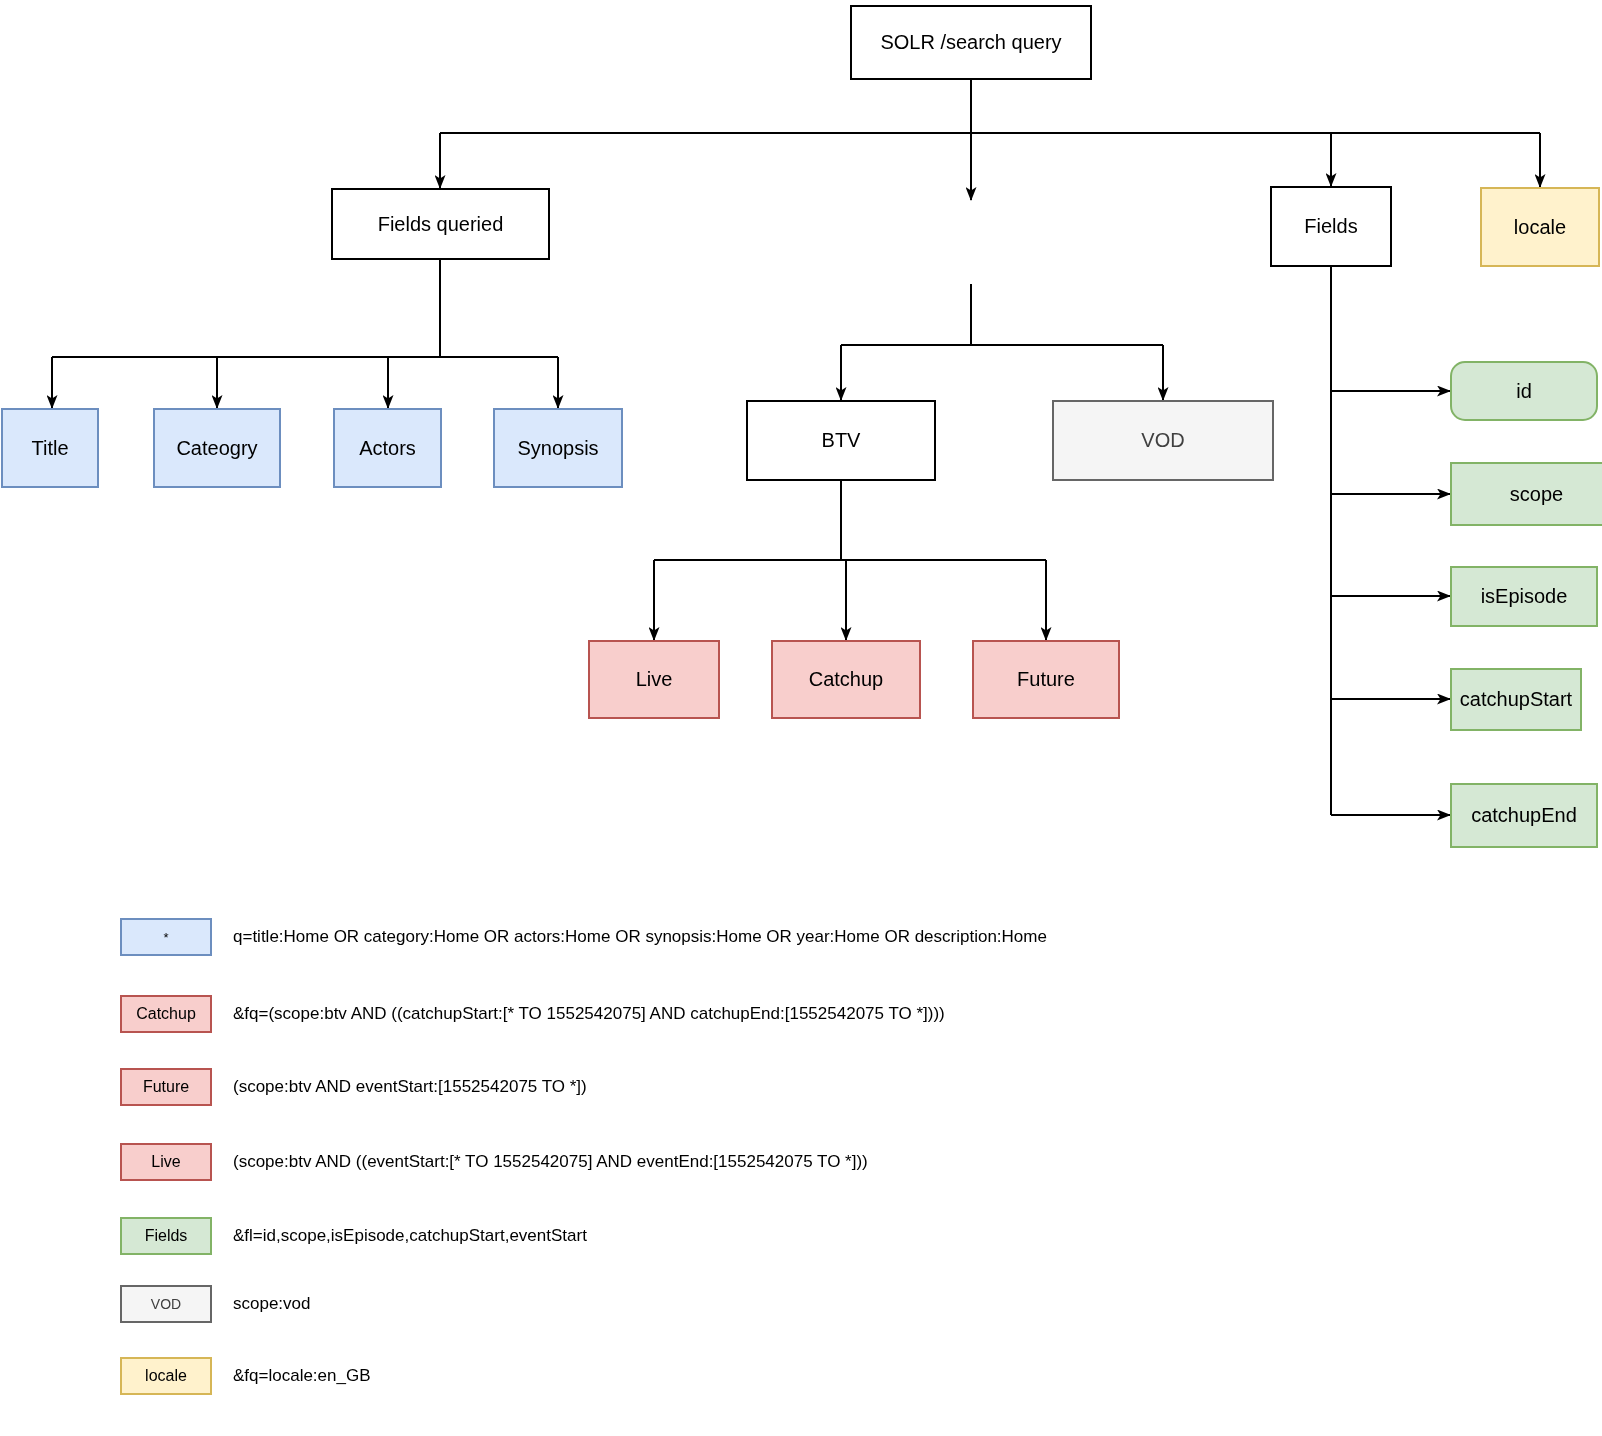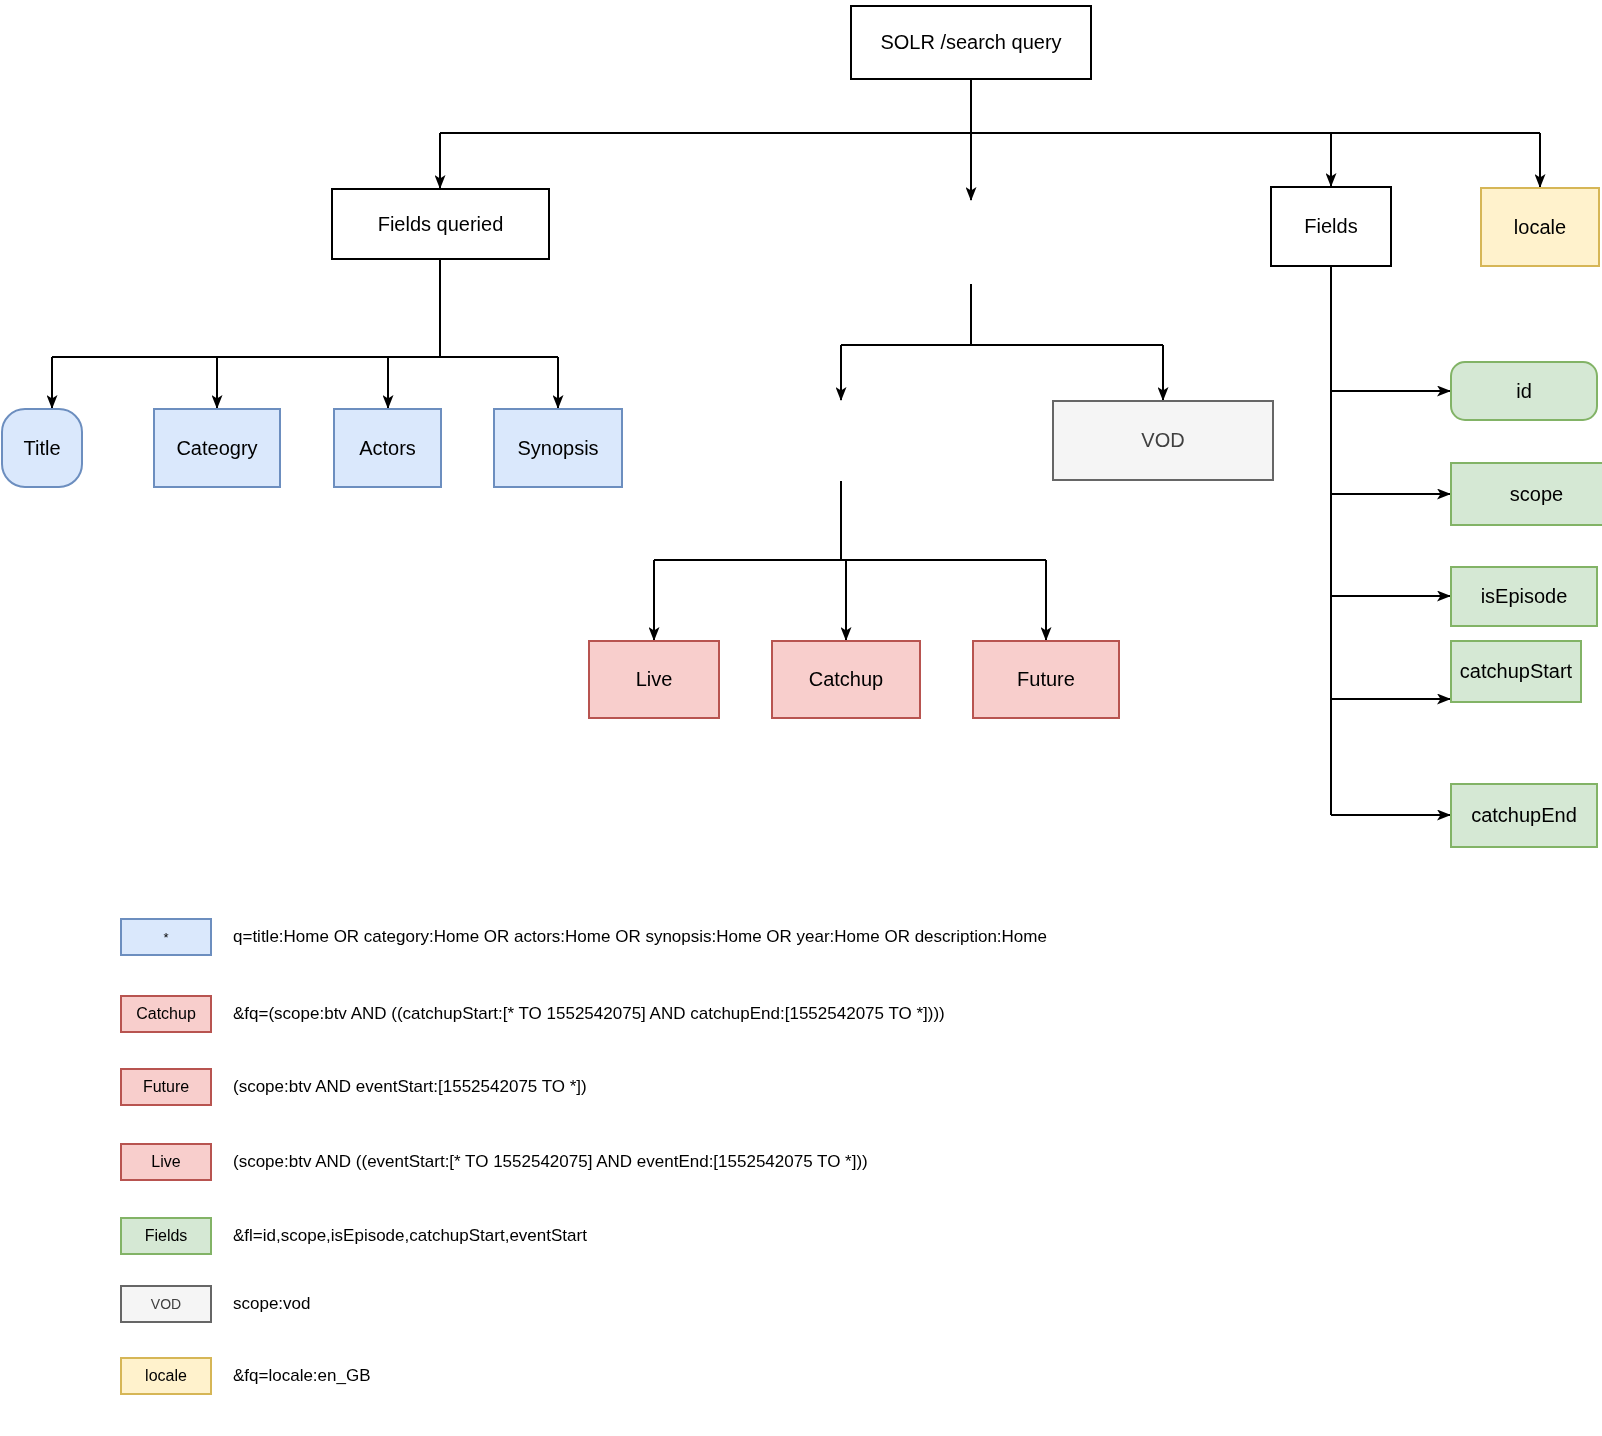--- a/index.html
+++ b/index.html
@@ -120,44 +120,45 @@
 
   <div class="node plain" style="left:850px;top:5px;width:242px;height:75px;">SOLR /search query</div>
 
   <div class="node plain" style="left:331px;top:188px;width:219px;height:72px;">Fields queried</div>
 
 
   <div class="node plain" style="left:1270px;top:186px;width:122px;height:81px;">Fields</div>
 
   <div class="node yellow" style="left:1480px;top:187px;width:120px;height:80px;">locale</div>
 
-  <div class="node blue" style="left:1px;top:408px;width:82px;height:80px;border-radius:24px;">Title</div>
+  <div class="node blue" style="left:1px;top:408px;width:98px;height:80px;">Title</div>
 
   <div class="node blue" style="left:153px;top:408px;width:128px;height:80px;text-align:center;">Cateogry</div>
 
   <div class="node blue" style="left:333px;top:408px;width:109px;height:80px;">Actors</div>
 
   <div class="node blue" style="left:493px;top:408px;width:130px;height:80px;">Synopsis</div>
 
+  <div class="node plain" style="left:746px;top:400px;width:190px;height:81px;">BTV</div>
 
   <div class="node gray" style="left:1052px;top:400px;width:222px;height:81px;">VOD</div>
 
   <div class="node red" style="left:588px;top:640px;width:132px;height:79px;">Live</div>
 
   <div class="node red" style="left:771px;top:640px;width:150px;height:79px;">Catchup</div>
 
   <div class="node red" style="left:972px;top:640px;width:148px;height:79px;">Future</div>
 
   <div class="node green" style="left:1450px;top:361px;width:148px;height:60px;border-radius:15px;">id</div>
 
   <div class="node green" style="left:1450px;top:462px;width:173px;height:64px;">scope</div>
 
   <div class="node green" style="left:1450px;top:566px;width:148px;height:61px;">isEpisode</div>
 
-  <div class="node green" style="left:1450px;top:640px;width:132px;height:63px;">catchupStart</div>
+  <div class="node green" style="left:1450px;top:668px;width:132px;height:63px;">catchupStart</div>
 
   <div class="node green" style="left:1450px;top:783px;width:148px;height:65px;">catchupEnd</div>
 
   <div class="swatch blue small" style="top:918px;">*</div>
   <div class="legend-text" style="top:918px;">q=title:Home OR category:Home OR actors:Home OR synopsis:Home OR year:Home OR description:Home</div>
 
   <div class="swatch red" style="top:995px;">Catchup</div>
   <div class="legend-text" style="top:995px;">&amp;fq=(scope:btv AND ((catchupStart:[* TO 1552542075] AND catchupEnd:[1552542075 TO *])))</div>
 
   <div class="swatch red" style="top:1068px;">Future</div>

